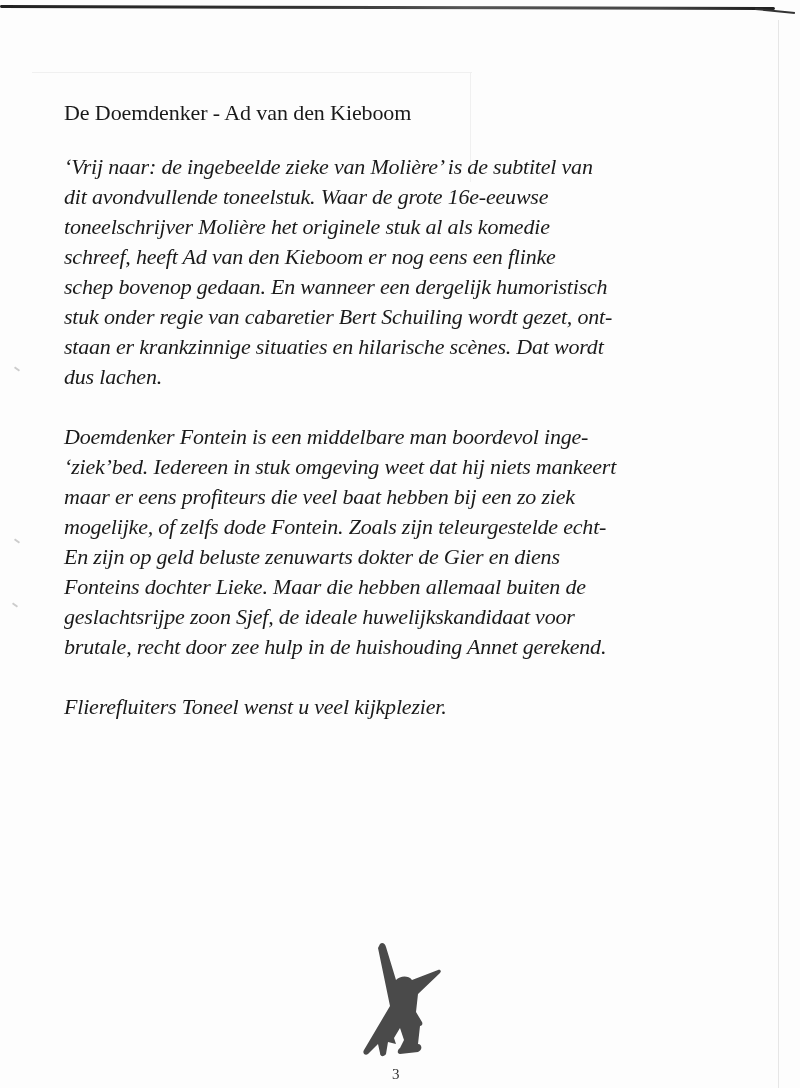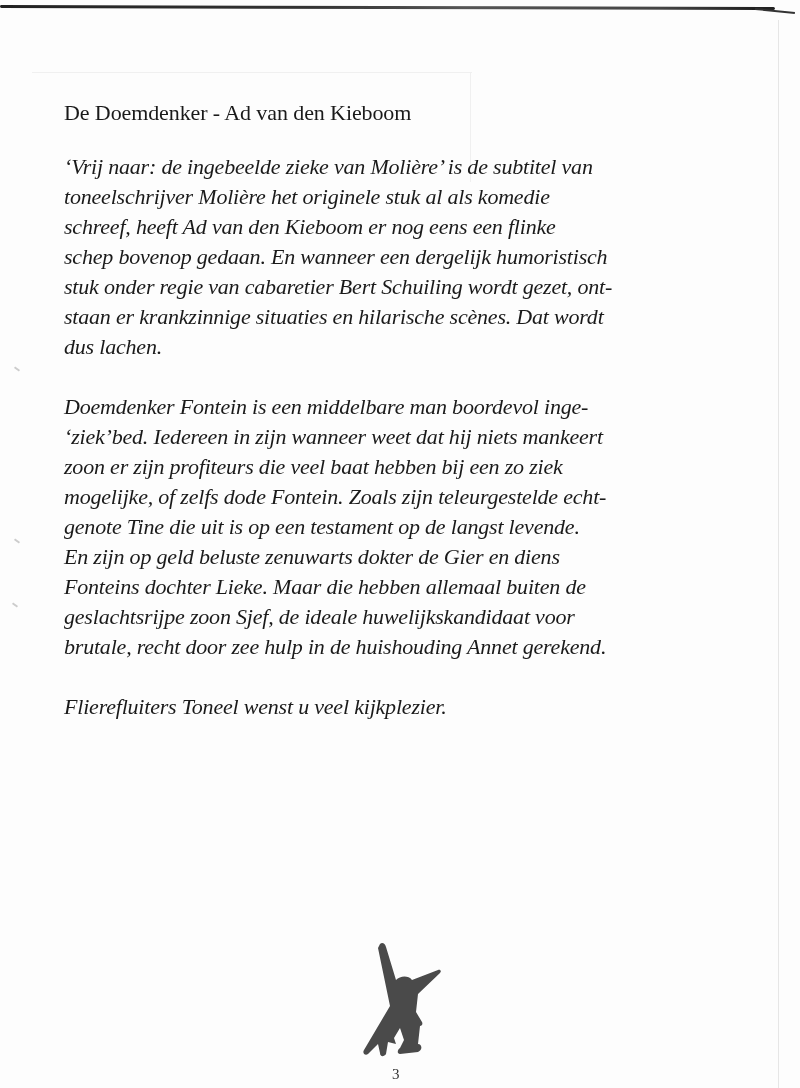--- a/index.html
+++ b/index.html
@@ -107,34 +107,34 @@
 
   <div class="scan-mark" style="left:14px; top:368px;"></div>
   <div class="scan-mark" style="left:14px; top:540px;"></div>
   <div class="scan-mark" style="left:12px; top:604px;"></div>
 
   <div class="content">
     <div class="title">De Doemdenker - Ad van den Kieboom</div>
 
     <div class="para">
       <span class="line">‘Vrij naar: de ingebeelde zieke van Molière’ is de subtitel van</span>
+      <span class="line">dit avondvullende toneelstuk. Waar de grote 16e-eeuwse</span>
       <span class="line">toneelschrijver Molière het originele stuk al als komedie</span>
       <span class="line">schreef, heeft Ad van den Kieboom er nog eens een flinke</span>
       <span class="line">schep bovenop gedaan. En wanneer een dergelijk humoristisch</span>
       <span class="line">stuk onder regie van cabaretier Bert Schuiling wordt gezet, ont-</span>
       <span class="line">staan er krankzinnige situaties en hilarische scènes. Dat wordt</span>
       <span class="line">dus lachen.</span>
     </div>
 
     <div class="para">
       <span class="line">Doemdenker Fontein is een middelbare man boordevol inge-</span>
-      <span class="line">‘ziek’bed. Iedereen in zijn wanneer weet dat hij niets mankeert</span>
-      <span class="line">zoon er zijn profiteurs die veel baat hebben bij een zo ziek</span>
+      <span class="line">‘ziek’bed. Iedereen in stuk omgeving weet dat hij niets mankeert</span>
+      <span class="line">maar er eens profiteurs die veel baat hebben bij een zo ziek</span>
       <span class="line">mogelijke, of zelfs dode Fontein. Zoals zijn teleurgestelde echt-</span>
-      <span class="line">genote Tine die uit is op een testament op de langst levende.</span>
       <span class="line">En zijn op geld beluste zenuwarts dokter de Gier en diens</span>
       <span class="line">Fonteins dochter Lieke. Maar die hebben allemaal buiten de</span>
       <span class="line">geslachtsrijpe zoon Sjef, de ideale huwelijkskandidaat voor</span>
       <span class="line">brutale, recht door zee hulp in de huishouding Annet gerekend.</span>
     </div>
 
     <div class="para">
       <span class="line">Flierefluiters Toneel wenst u veel kijkplezier.</span>
     </div>
   </div>

